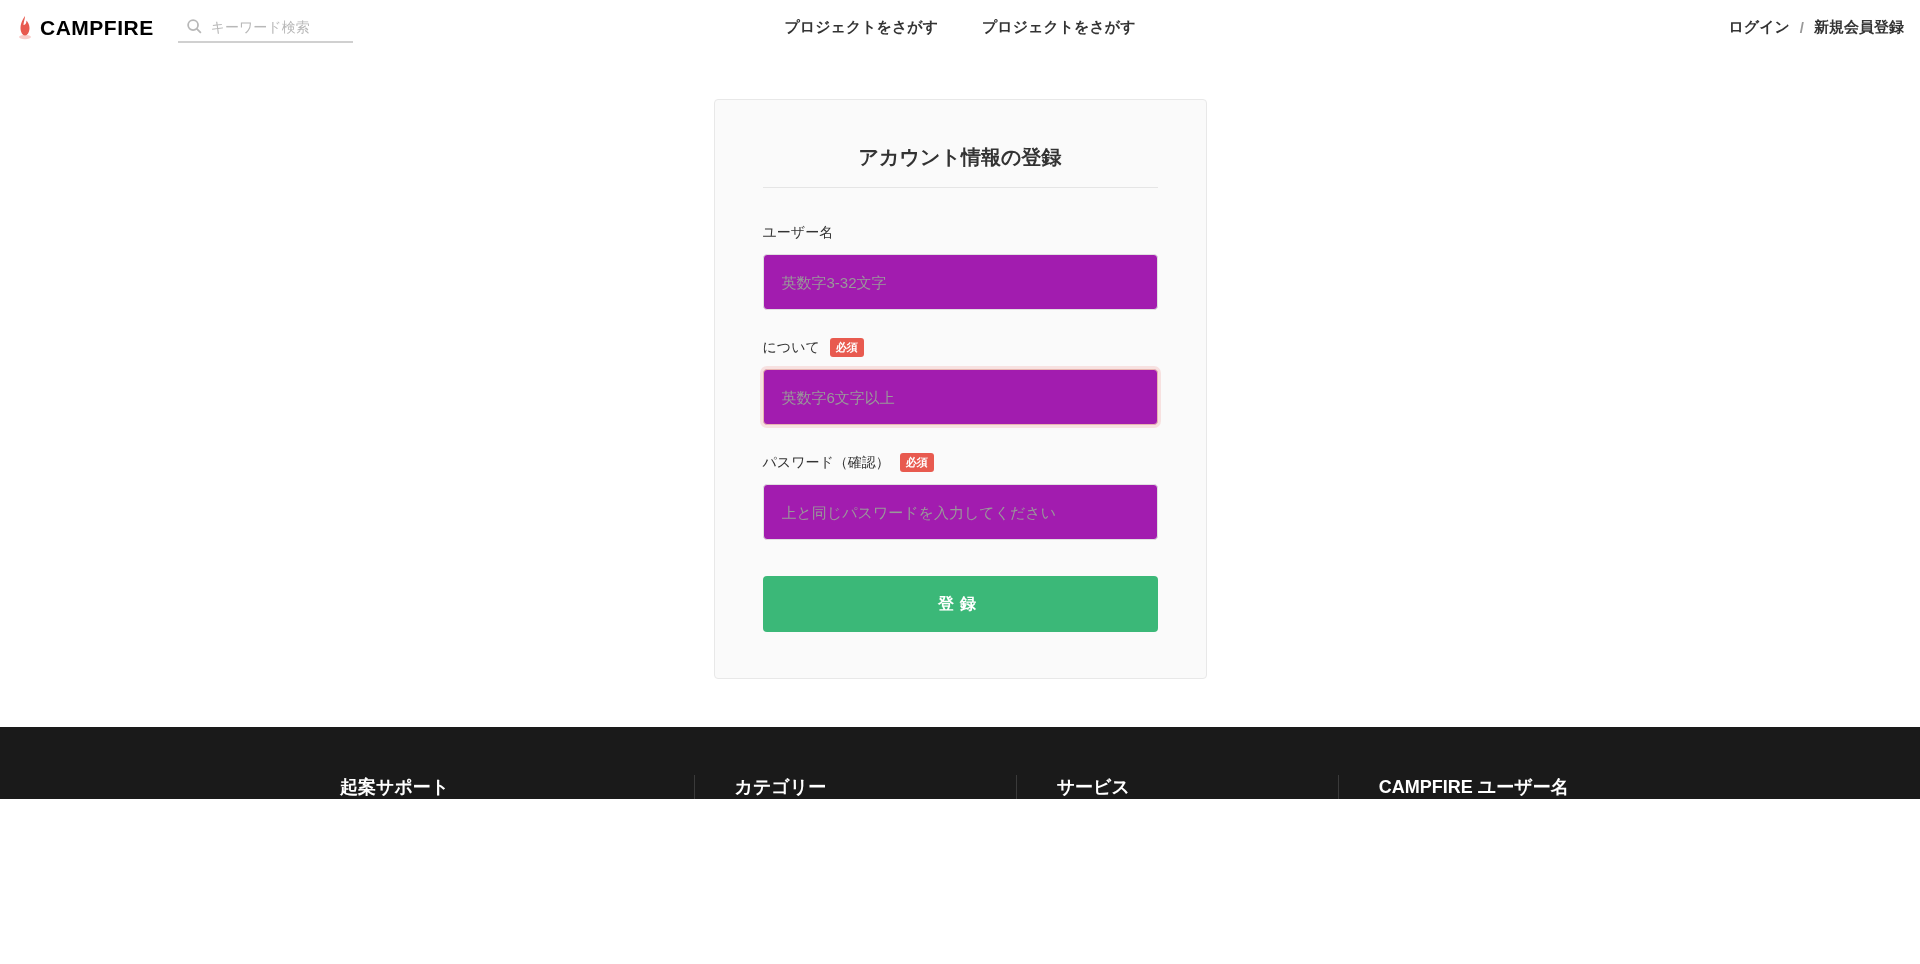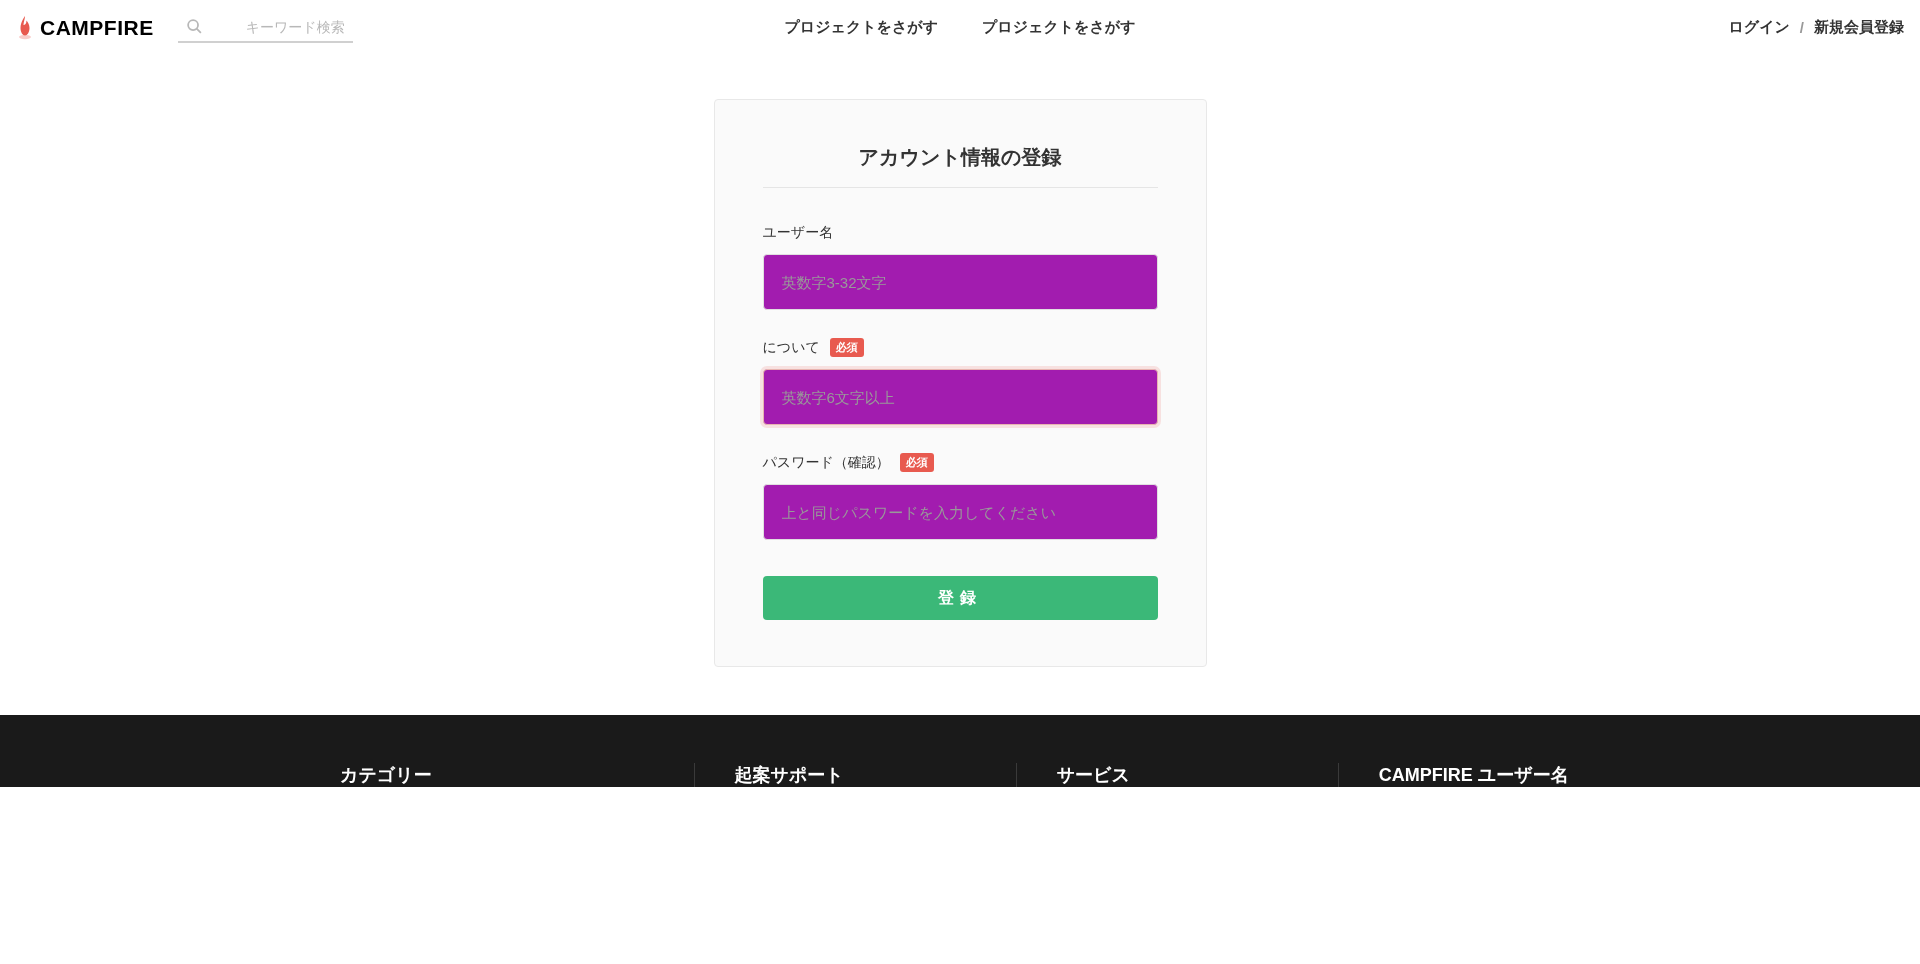--- a/index.html
+++ b/index.html
@@ -50,21 +50,20 @@
       height: 17px;
       flex-shrink: 0;
     }
     
     .search-input {
       border: none;
       outline: none;
       font-size: 14px;
       width: 100%;
       color: #000000;
-      text-align: right;
     }
     
     .search-input::placeholder {
       color: #b8b8b8;
     }
     
     .nav-center {
       display: flex;
       gap: 44px;
       margin-left: auto;
@@ -161,21 +160,21 @@
       color: #999;
     }
     
     .form-input.focused {
       border: 1px solid #e8b4b0;
       box-shadow: 0 0 0 3px rgba(232, 90, 79, 0.15);
     }
     
     .submit-button {
       width: 100%;
-      height: 44px;
+      height: 56px;
       background: #3bb878;
       color: #fff;
       border: none;
       border-radius: 4px;
       font-size: 16px;
       font-weight: 700;
       letter-spacing: 6px;
       cursor: pointer;
       margin-top: 8px;
     }
@@ -273,25 +272,25 @@
       <input class="form-input" type="password" placeholder="上と同じパスワードを入力してください" style="">
     </div>
     
     <button class="submit-button">登録</button>
   </div>
 </main>
 
 <footer class="footer">
   <div class="footer-columns">
     <div class="footer-col">
+      <div class="footer-col-title">起案サポート</div>
+    </div>
+    <div class="footer-col">
       <div class="footer-col-title">カテゴリー</div>
     </div>
     <div class="footer-col">
-      <div class="footer-col-title">起案サポート</div>
-    </div>
-    <div class="footer-col">
       <div class="footer-col-title">サービス</div>
     </div>
     <div class="footer-col">
       <div class="footer-col-title">CAMPFIRE ユーザー名</div>
     </div>
   </div>
 </footer>
 
 </body></html>

